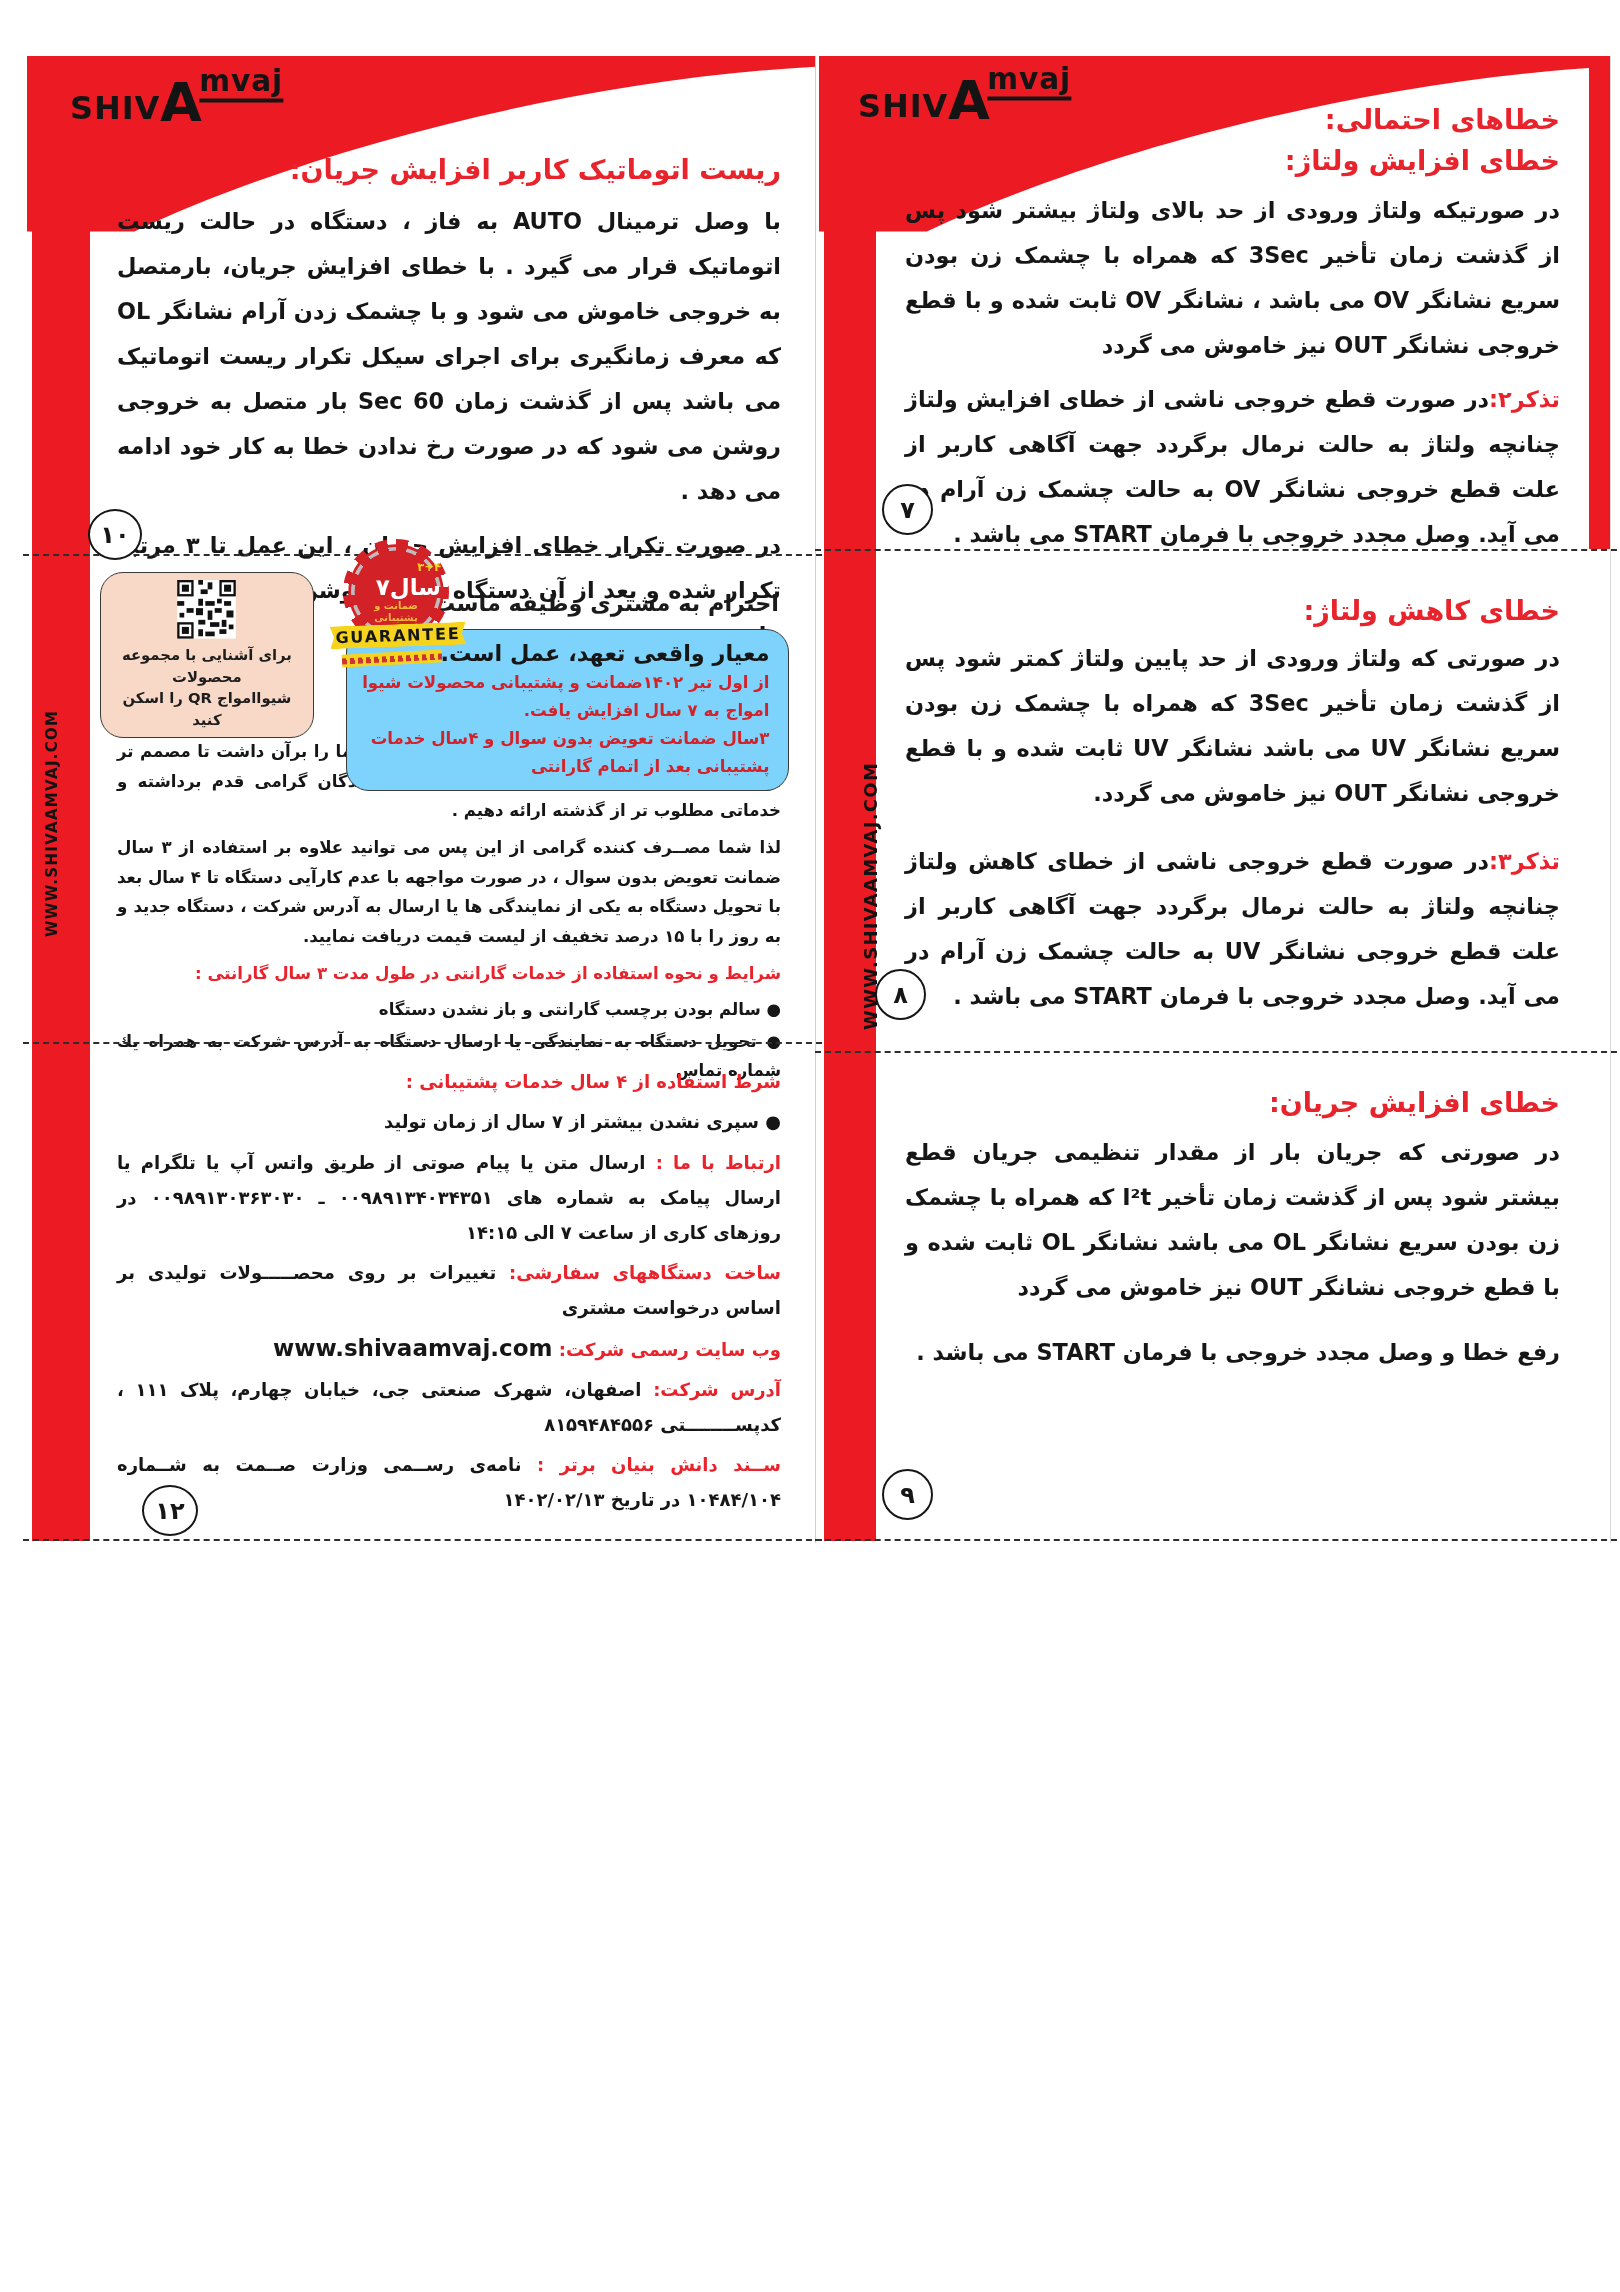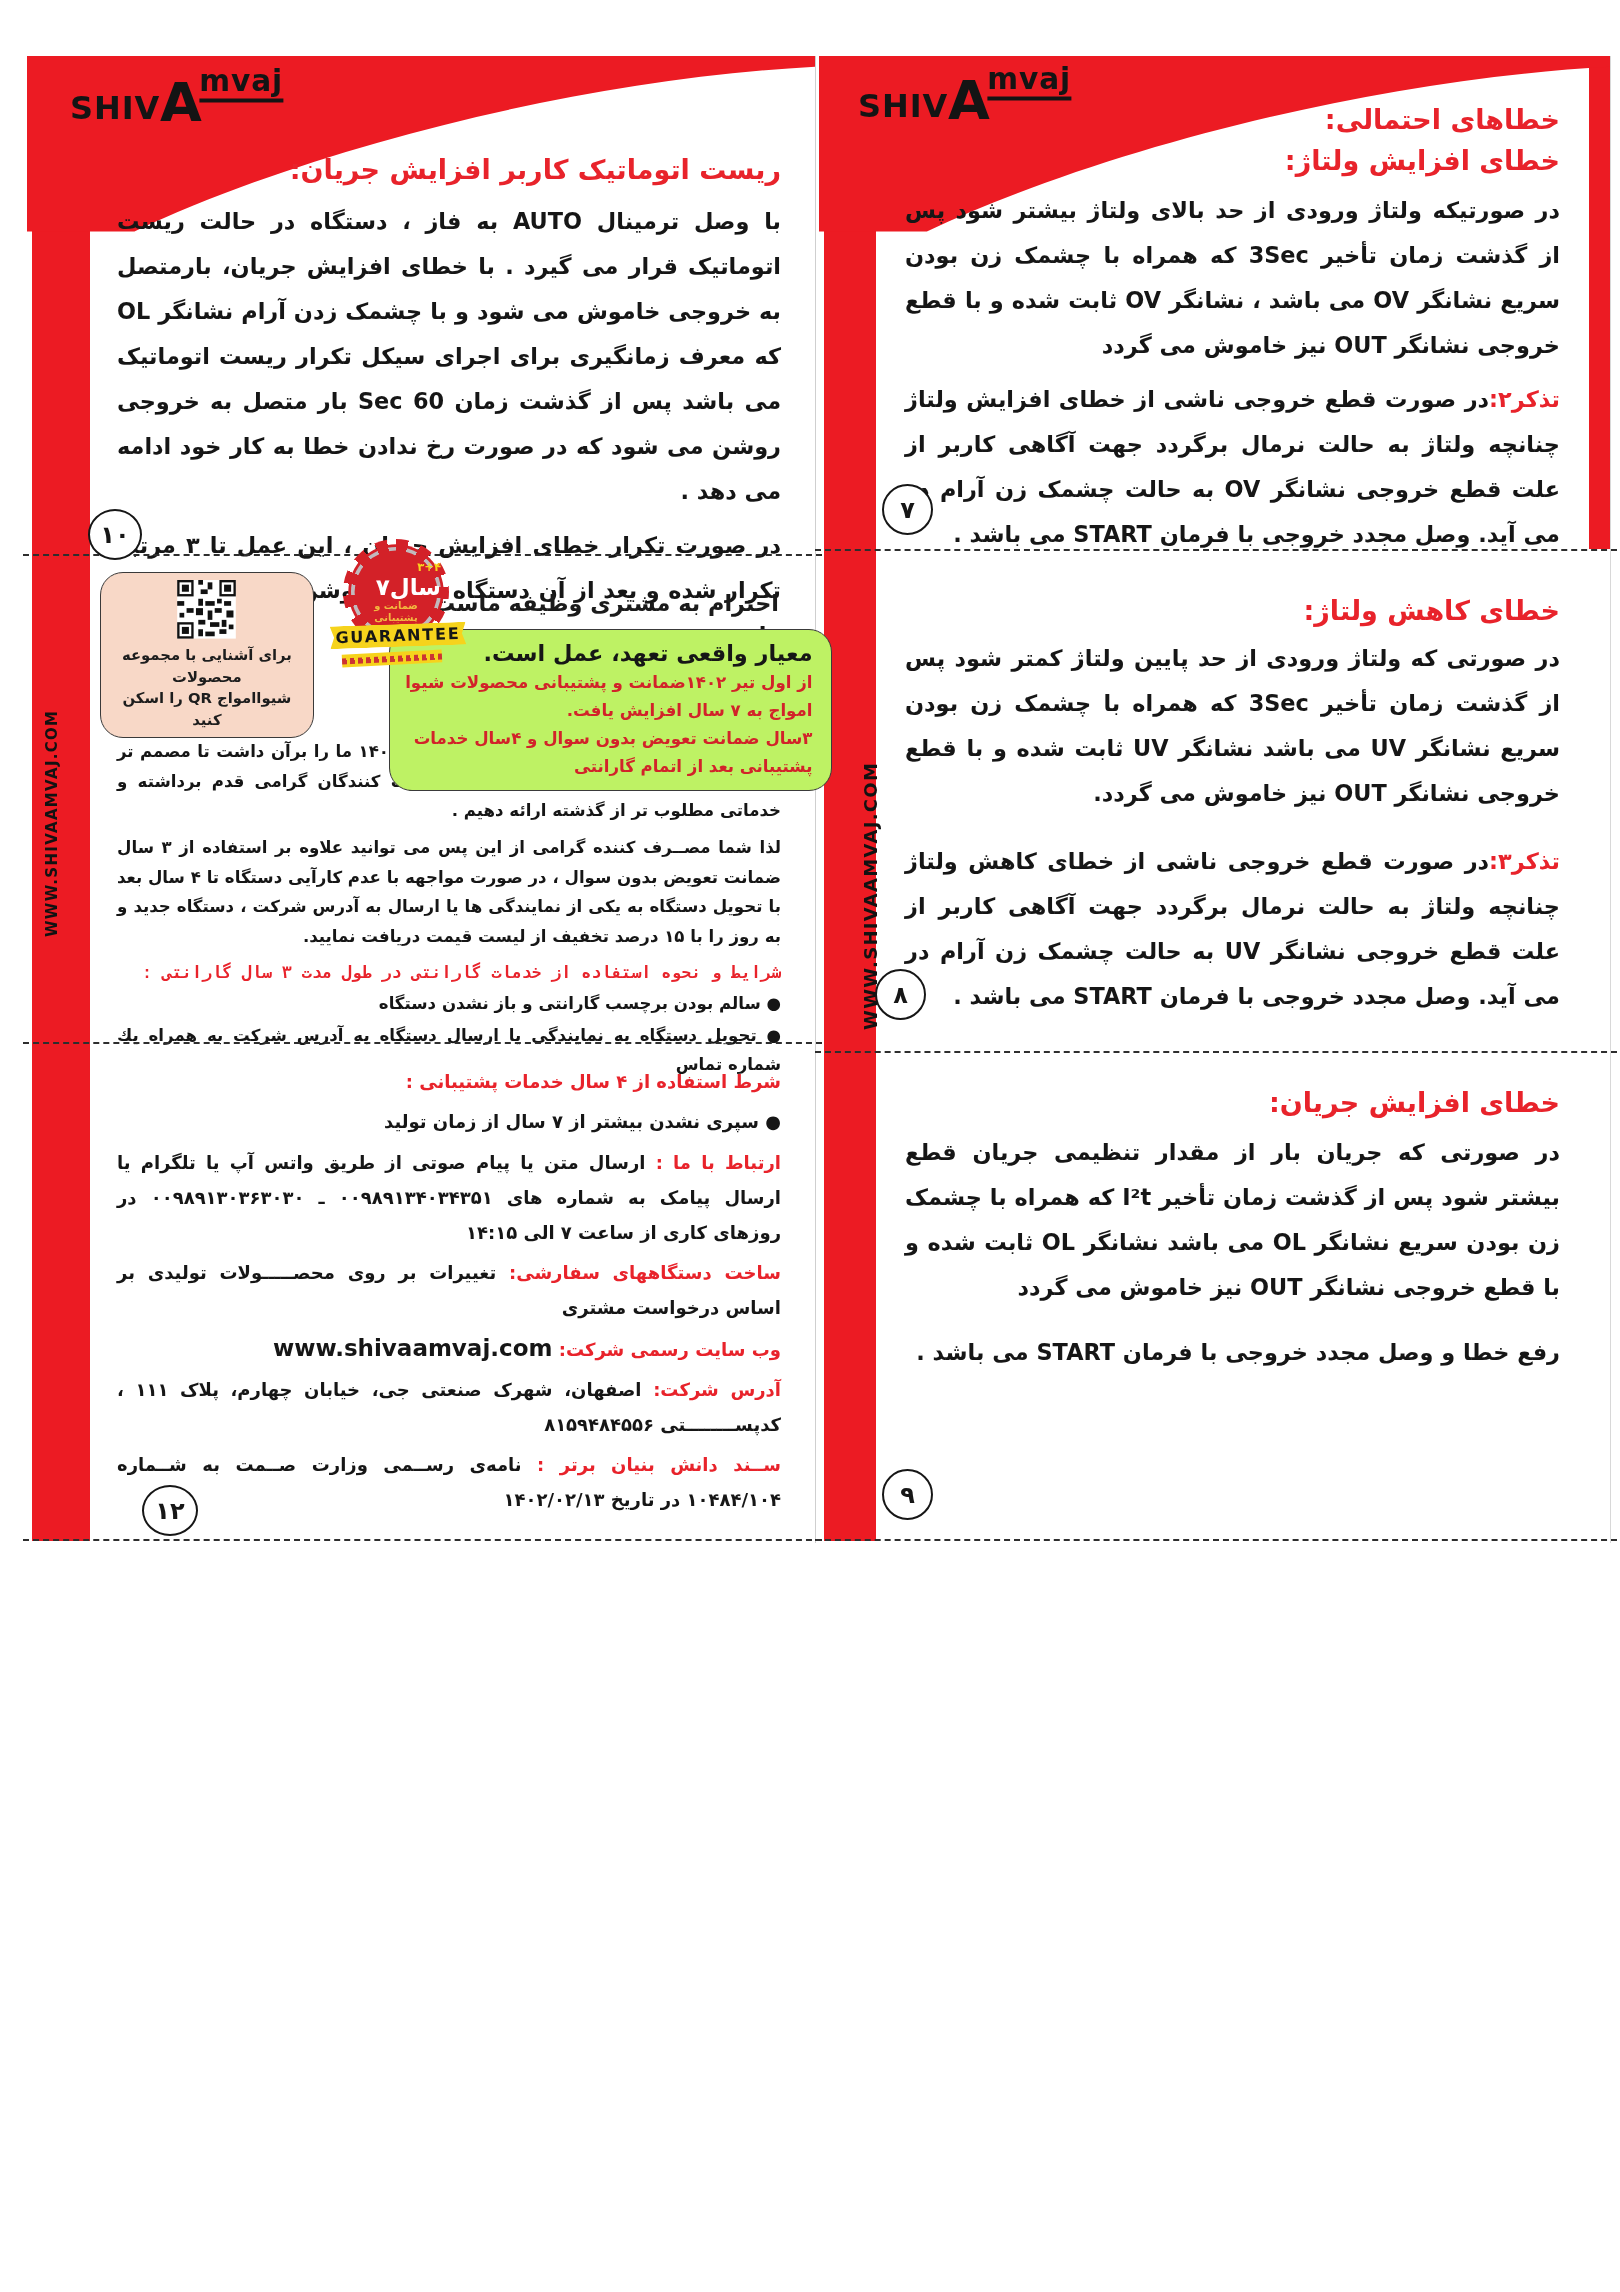--- a/index.html
+++ b/index.html
@@ -42,22 +42,22 @@
   .badge .byear{font-size:23px;font-weight:bold;line-height:1.15;}
   .badge .bsub{font-size:9.9px;color:#f3b93f;font-weight:bold;direction:rtl;text-align:center;line-height:1.2;}
   .ribbon{position:absolute;background:#f6d31c;color:#161616;font-weight:bold;
        font-size:16px;letter-spacing:1.8px;text-align:center;line-height:23px;z-index:6;
        transform:rotate(-2deg);clip-path:polygon(0 0,100% 0,97% 50%,100% 100%,0 100%,3% 50%);}
   .ribbon-sm{position:absolute;background:#f6d31c;z-index:6;transform:rotate(-3deg);
        background-image:repeating-linear-gradient(90deg,#c33 0 4.5px,#f6d31c 4.5px 8px);
        background-size:100% 6.3px;background-position:center;background-repeat:no-repeat;}
   .honor{position:absolute;direction:rtl;font-weight:bold;color:#1b1b1b;font-size:22.4px;
        white-space:nowrap;z-index:3;}
-  .pinkbox{position:absolute;background:#bef264;border:1.8px solid #3a3a3a;border-radius:23px;
-       direction:rtl;padding:7.2px 18px 9px 12.5px;z-index:4;margin-left:43px;}
+  .pinkbox{position:absolute;background:#7dd3fc;border:1.8px solid #3a3a3a;border-radius:23px;
+       direction:rtl;padding:7.2px 18px 9px 12.5px;z-index:4;}
   .pinkbox .pbt{font-size:22.4px;font-weight:bold;color:#161616;text-align:right;line-height:32px;}
   .pinkbox .pbl{font-size:16.6px;font-weight:bold;color:#d2232a;text-align:right;line-height:28px;}
   .body-sm{font-size:16.6px;line-height:29.6px;}
   .body-sm p{margin:0 0 7.2px 0;}
   .red-h{color:#e8232b;}
   .contact{font-size:18px;line-height:35px;}
   .contact p{margin:0 0 5.4px 0;}
   .contact .url{font-size:23px;}
 </style>
 </head>
@@ -139,21 +139,21 @@
 
   <div class="pinkbox" style="left:319px;top:573px;width:410px;">
     <div class="pbt">معیار واقعی تعهد، عمل است.</div>
     <div class="pbl">از اول تیر ۱۴۰۲ضمانت و پشتیبانی محصولات شیوا امواج به ۷ سال افزایش یافت.</div>
     <div class="pbl">۳سال ضمانت تعویض بدون سوال و ۴سال خدمات پشتیبانی بعد از اتمام گارانتی</div>
   </div>
 
   <div class="sec body-sm" style="top:681px;left:90px;right:34px;">
     <p>کســب عنوان شرکت برتر دانش بنیان در سال ۱۴۰۲ ما را برآن داشت تا مصمم تر از قبل در جهت کســب رضایت شما مصــرف کنندگان گرامی قدم برداشته و خدماتی مطلوب تر از گذشته ارائه دهیم .</p>
     <p>لذا شما مصــرف کننده گرامی از این پس می توانید علاوه بر استفاده از ۳ سال ضمانت تعویض بدون سوال ، در صورت مواجهه با عدم کارآیی دستگاه تا ۴ سال بعد با تحویل دستگاه به یکی از نمایندگی ها یا ارسال به آدرس شرکت ، دستگاه جدید و به روز را با ۱۵ درصد تخفیف از لیست قیمت دریافت نمایید.</p>
-    <p class="red-h" style="margin-bottom:1px;font-family:Liberation Mono, monospace;">شرایط و نحوه استفاده از خدمات گارانتی در طول مدت ۳ سال گارانتی :</p>
+    <p class="red-h" style="margin-bottom:7px;">شرایط و نحوه استفاده از خدمات گارانتی در طول مدت ۳ سال گارانتی :</p>
     <p style="margin-bottom:1.8px;">● سالم بودن برچسب گارانتی و باز نشدن دستگاه</p>
     <p>● تحویل دستگاه به نمایندگی یا ارسال دستگاه به آدرس شرکت به همراه یك شماره تماس</p>
   </div>
   <div class="dash" style="top:986px;"></div>
 
   <div class="sec contact" style="top:1008px;left:90px;right:34px;">
     <p class="red-h">شرط استفاده از ۴ سال خدمات پشتیبانی :</p>
     <p>● سپری نشدن بیشتر از ۷ سال از زمان تولید</p>
     <p><span class="lbl">ارتباط با ما :</span> <span>ارسال متن یا پیام صوتی از طریق واتس آپ یا تلگرام  یا ارسال پیامک به شماره های ۰۰۹۸۹۱۳۴۰۳۴۳۵۱ ـ ۰۰۹۸۹۱۳۰۳۶۳۰۳۰ در روزهای کاری از ساعت ۷ الی ۱۴:۱۵</span></p>
     <p><span class="lbl">ساخت دستگاههای سفارشی:</span> <span>تغییرات بر روی محصـــــولات تولیدی بر اساس درخواست  مشتری</span></p>

